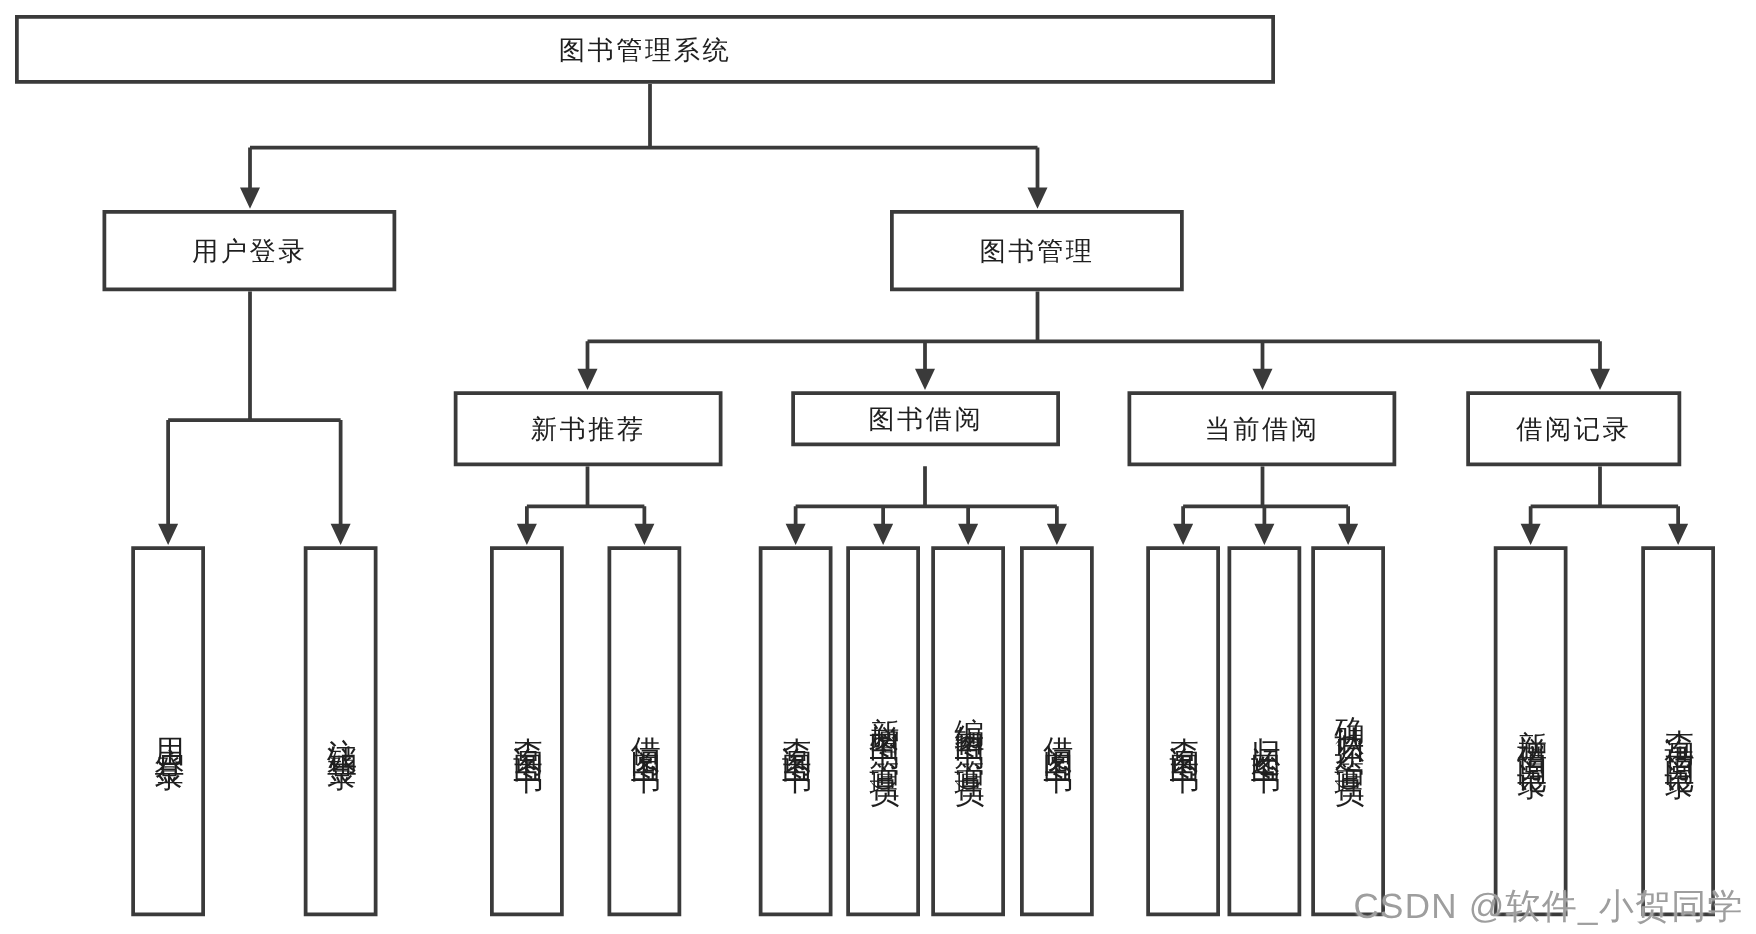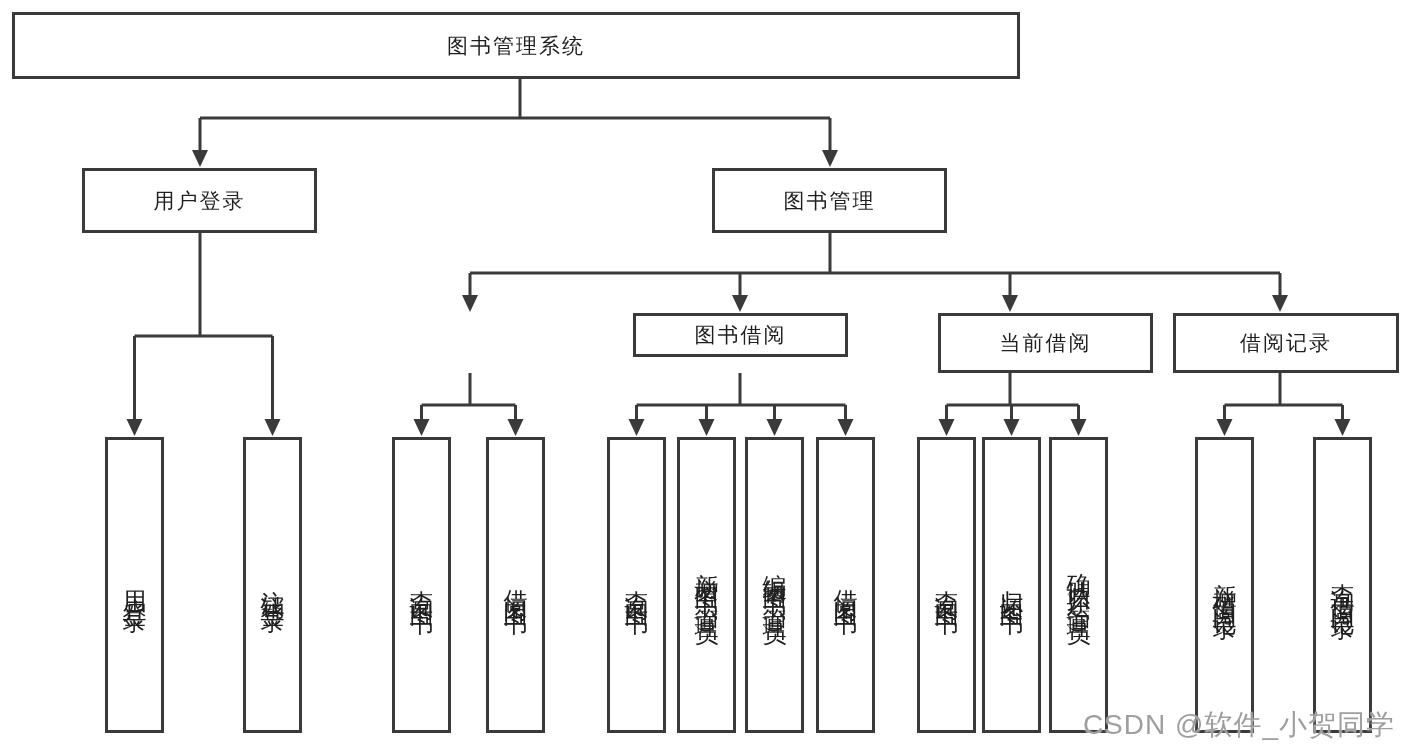--- a/index.html
+++ b/index.html
@@ -32,27 +32,27 @@
   .hbox{font-size:21px;letter-spacing:2px;white-space:nowrap;}
   .leaf{width:59px;top:437px;height:296px;}
   .leaf .vtext{
     writing-mode:vertical-rl;
     text-orientation:mixed;
     font-size:24px;
     letter-spacing:7px;
     line-height:1;
   }
   
-  .pos-root{left:12px;top:12px;width:1008px;height:67px;align-items:center;}
+  .pos-root{left:12px;top:12px;width:1008px;height:55px;align-items:center;}
   .pos-l2-0{left:82px;top:168px;width:235px;height:65px;}
   .pos-l2-1{left:712px;top:168px;width:235px;height:65px;text-align:right;}
   .pos-l3-0{left:363px;top:313px;width:215px;height:60px;}
   .pos-l3-1{left:633px;top:313px;width:215px;height:44px;}
-  .pos-l3-2{left:902px;top:313px;width:215px;height:60px;margin-left:36px;}
-  .pos-l3-3{left:1173px;top:313px;width:226px;height:60px;}
+  .pos-l3-2{left:902px;top:313px;width:215px;height:60px;}
+  .pos-l3-3{left:1173px;top:313px;width:172px;height:60px;}
   
   .pos-leaf-0{left:105px;}
   .pos-leaf-1{left:243px;}
   .pos-leaf-2{left:392px;}
   .pos-leaf-3{left:486px;}
   .pos-leaf-4{left:607px;}
   .pos-leaf-5{left:677px;}
   .pos-leaf-6{left:745px;}
   .pos-leaf-7{left:816px;}
   .pos-leaf-8{left:917px;}
@@ -102,20 +102,23 @@
     <span>图书管理系统</span>
   </div>
 
   <div class="box hbox pos-l2-0">
     <span>用户登录</span>
   </div>
   <div class="box hbox pos-l2-1">
     <span>图书管理</span>
   </div>
 
+  <div class="box hbox pos-l3-0">
+    <span>新书推荐</span>
+  </div>
   <div class="box hbox pos-l3-1">
     <span>图书借阅</span>
   </div>
   <div class="box hbox pos-l3-2">
     <span>当前借阅</span>
   </div>
   <div class="box hbox pos-l3-3">
     <span>借阅记录</span>
   </div>
 

